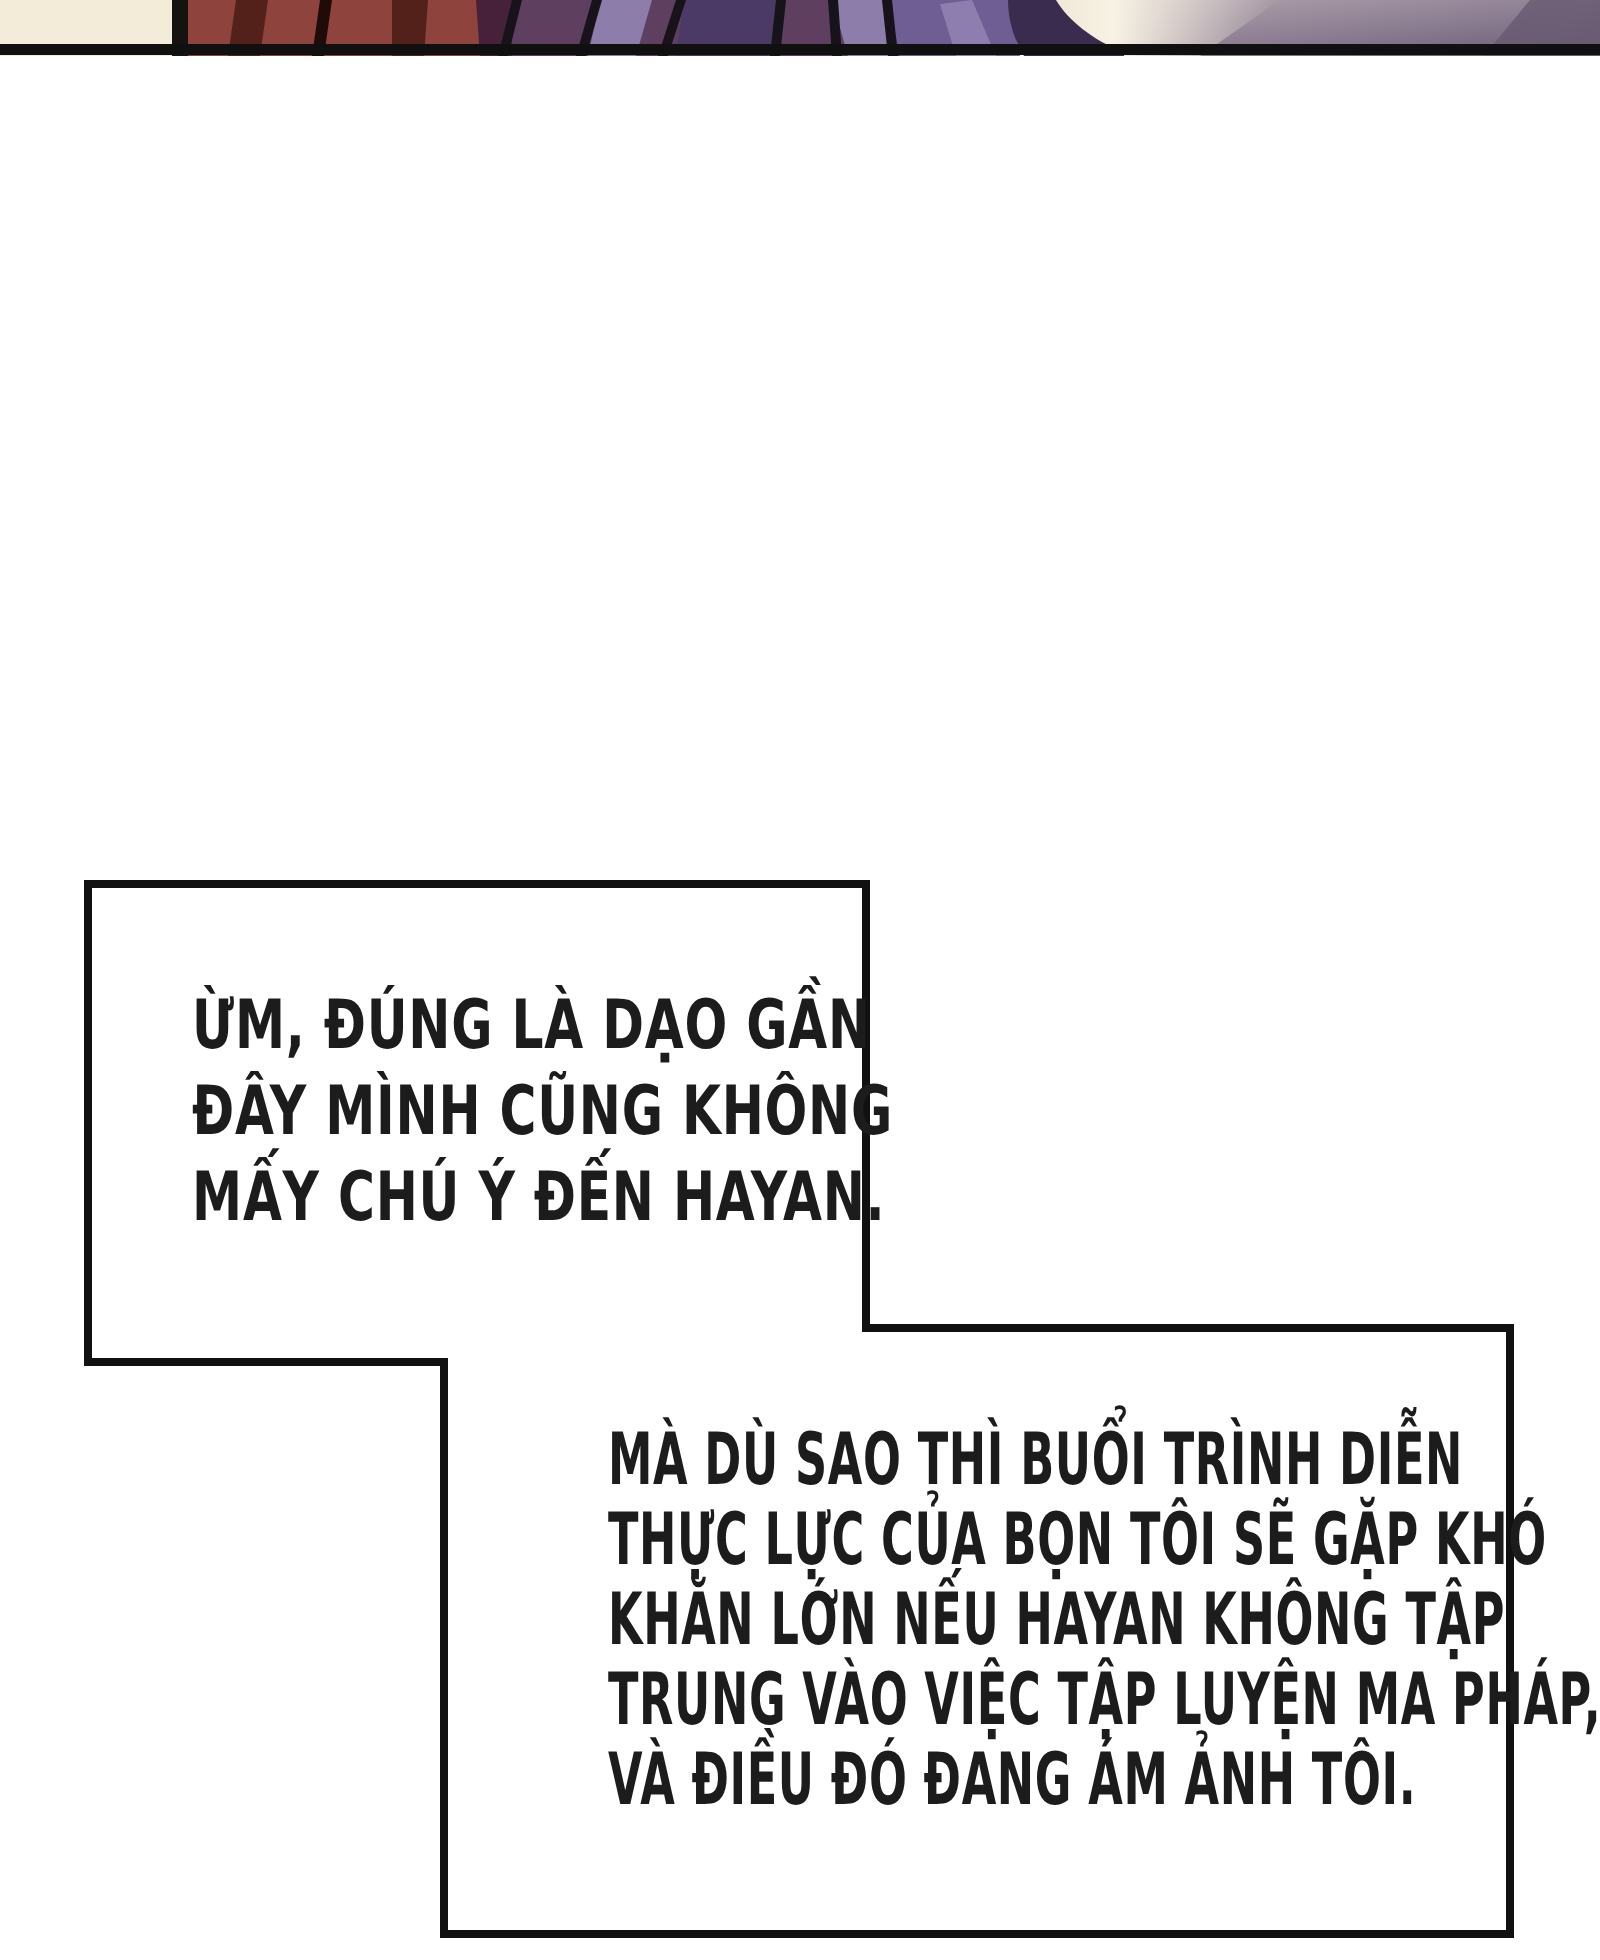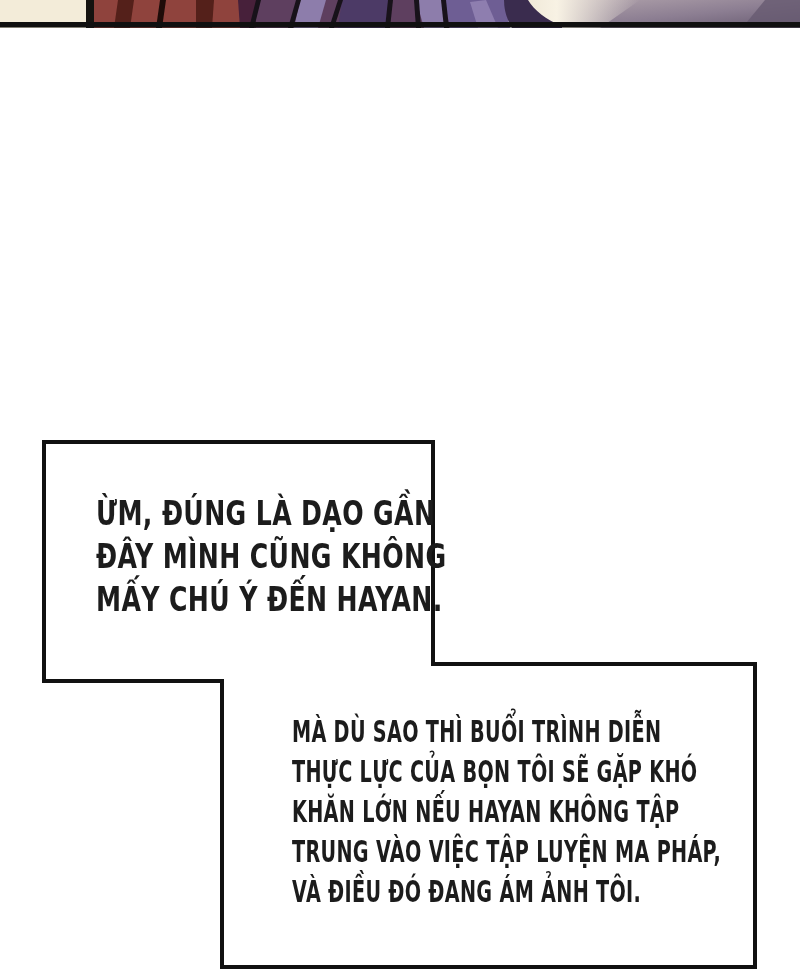--- a/index.html
+++ b/index.html
@@ -5,21 +5,21 @@
   html,body{margin:0;padding:0;background:#fff;}
   .page{position:relative;width:800px;height:980px;background:#fff;overflow:hidden;
         font-family:"DejaVu Sans","Liberation Sans",sans-serif;}
   .art-strip{position:absolute;left:0;top:0;width:800px;height:28px;}
   .art-strip svg{display:block;width:800px;height:28px;}
   .bubble-outline{position:absolute;left:0;top:0;width:800px;height:980px;pointer-events:none;}
   .speech{position:absolute;text-align:center;font-weight:700;color:#1c1c1c;}
   .speech .line{white-space:nowrap;transform-origin:50% 50%;}
   .speech1{left:46px;top:492px;width:385px;font-size:34px;line-height:43px;letter-spacing:.5px;}
   .speech1 .line{transform:scaleX(.74);}
-  .speech2{left:216px;top:711px;width:400px;font-size:31px;line-height:40px;letter-spacing:.5px;text-align:right;}
+  .speech2{left:228px;top:711px;width:400px;font-size:36px;line-height:40px;letter-spacing:.5px;text-align:right;}
   .speech2 .line{transform:scaleX(.62);}
 </style>
 </head>
 <body>
 
 <div class="page">
 
   <div class="art-strip">
     <svg viewBox="0 0 800 28" preserveAspectRatio="none">
       <defs>

